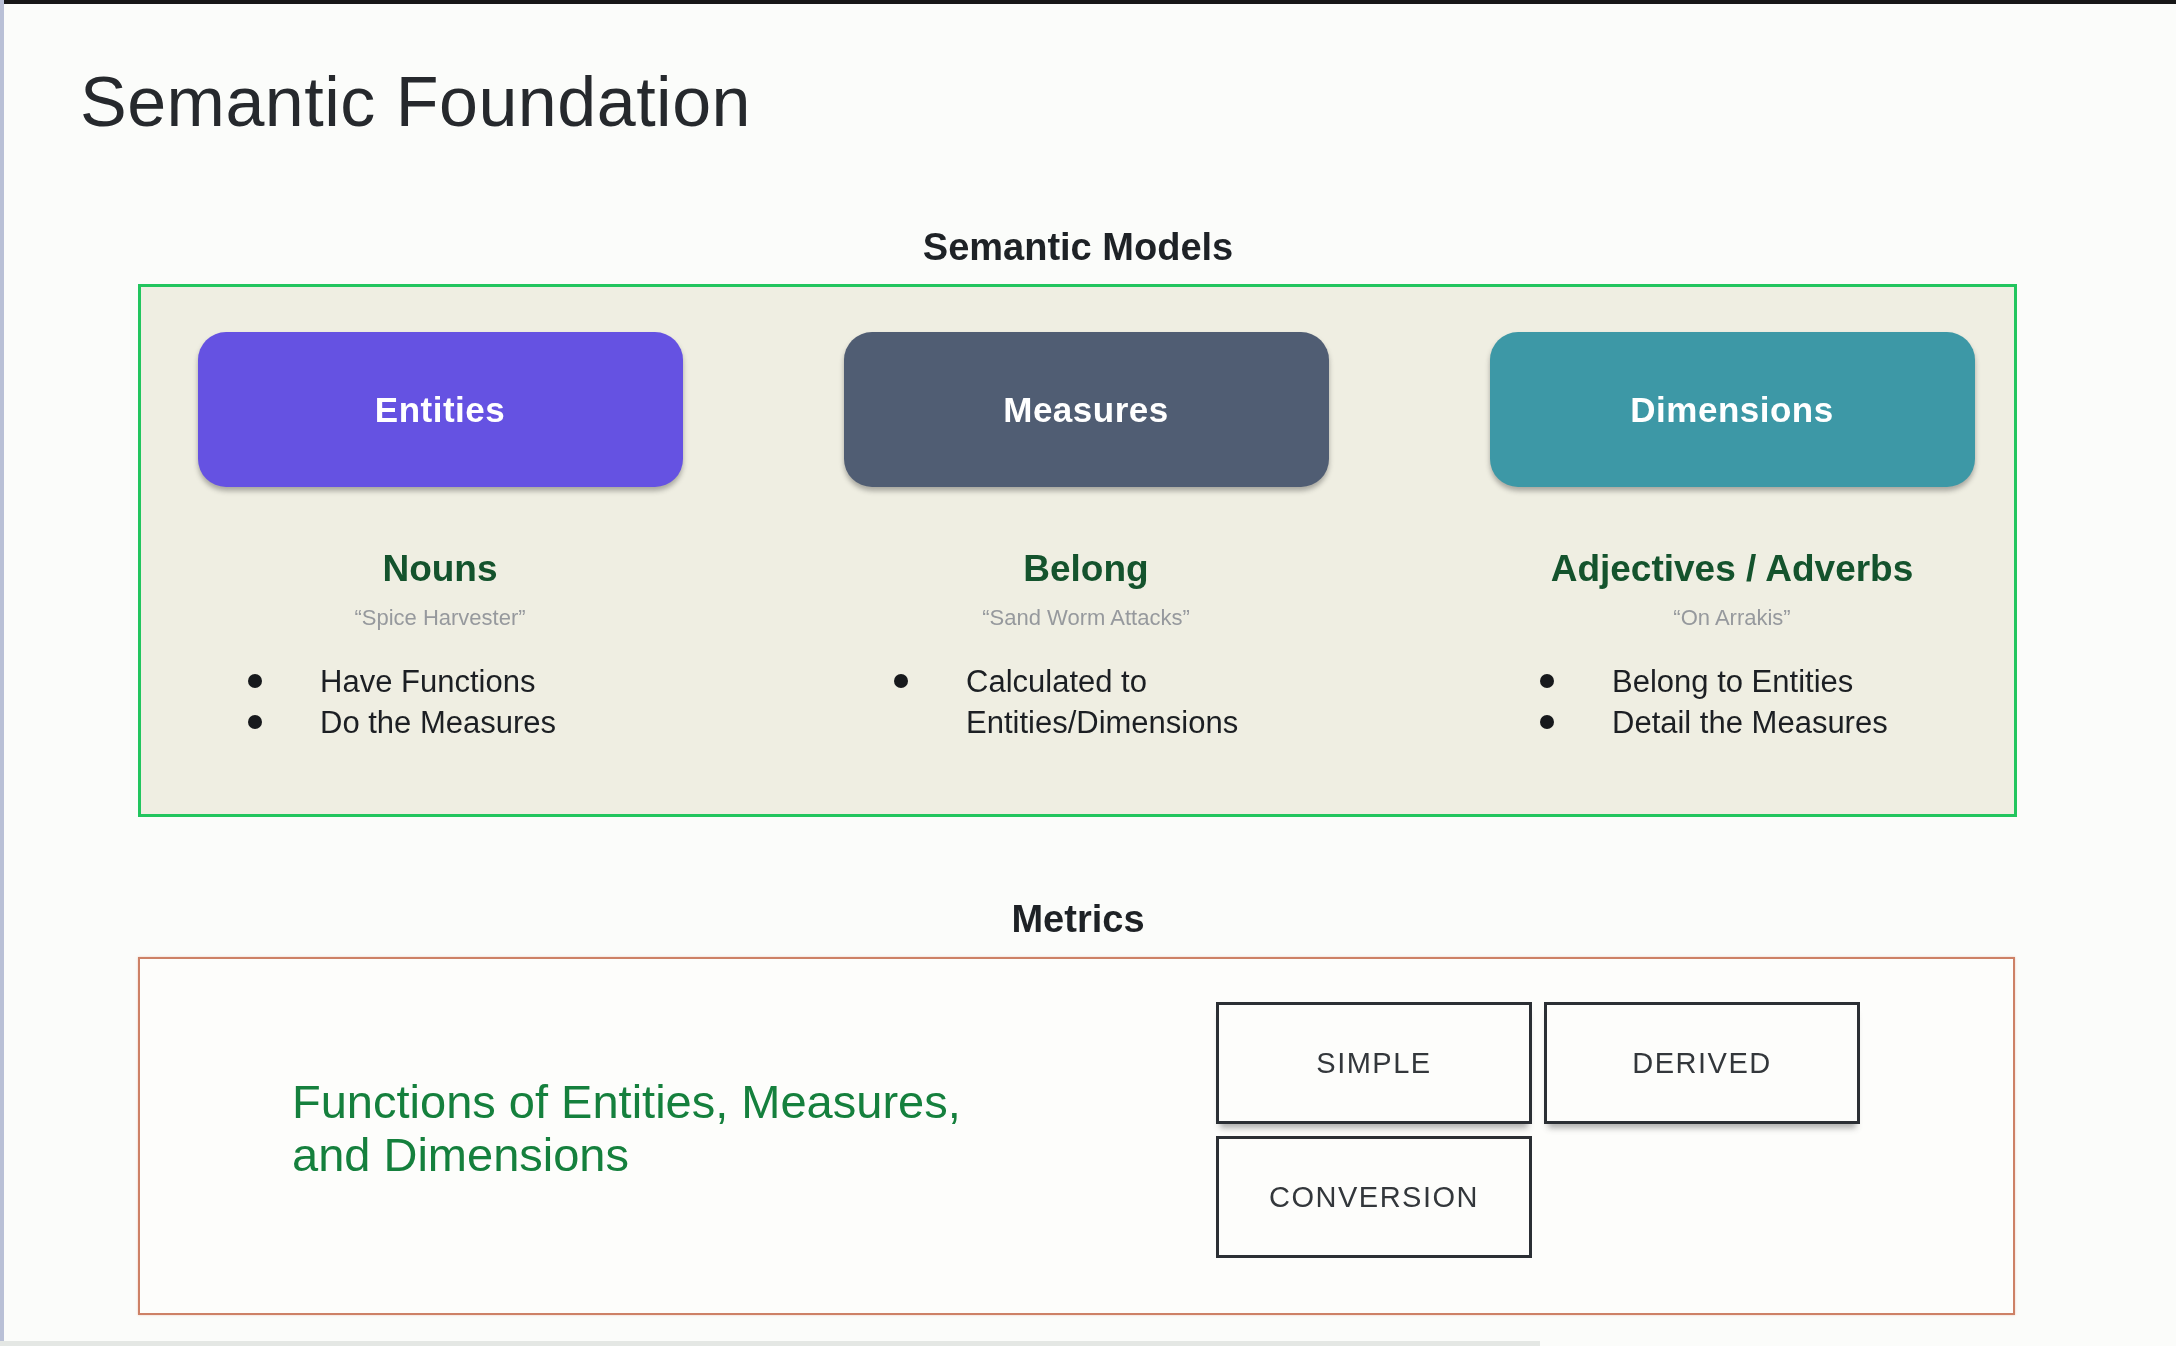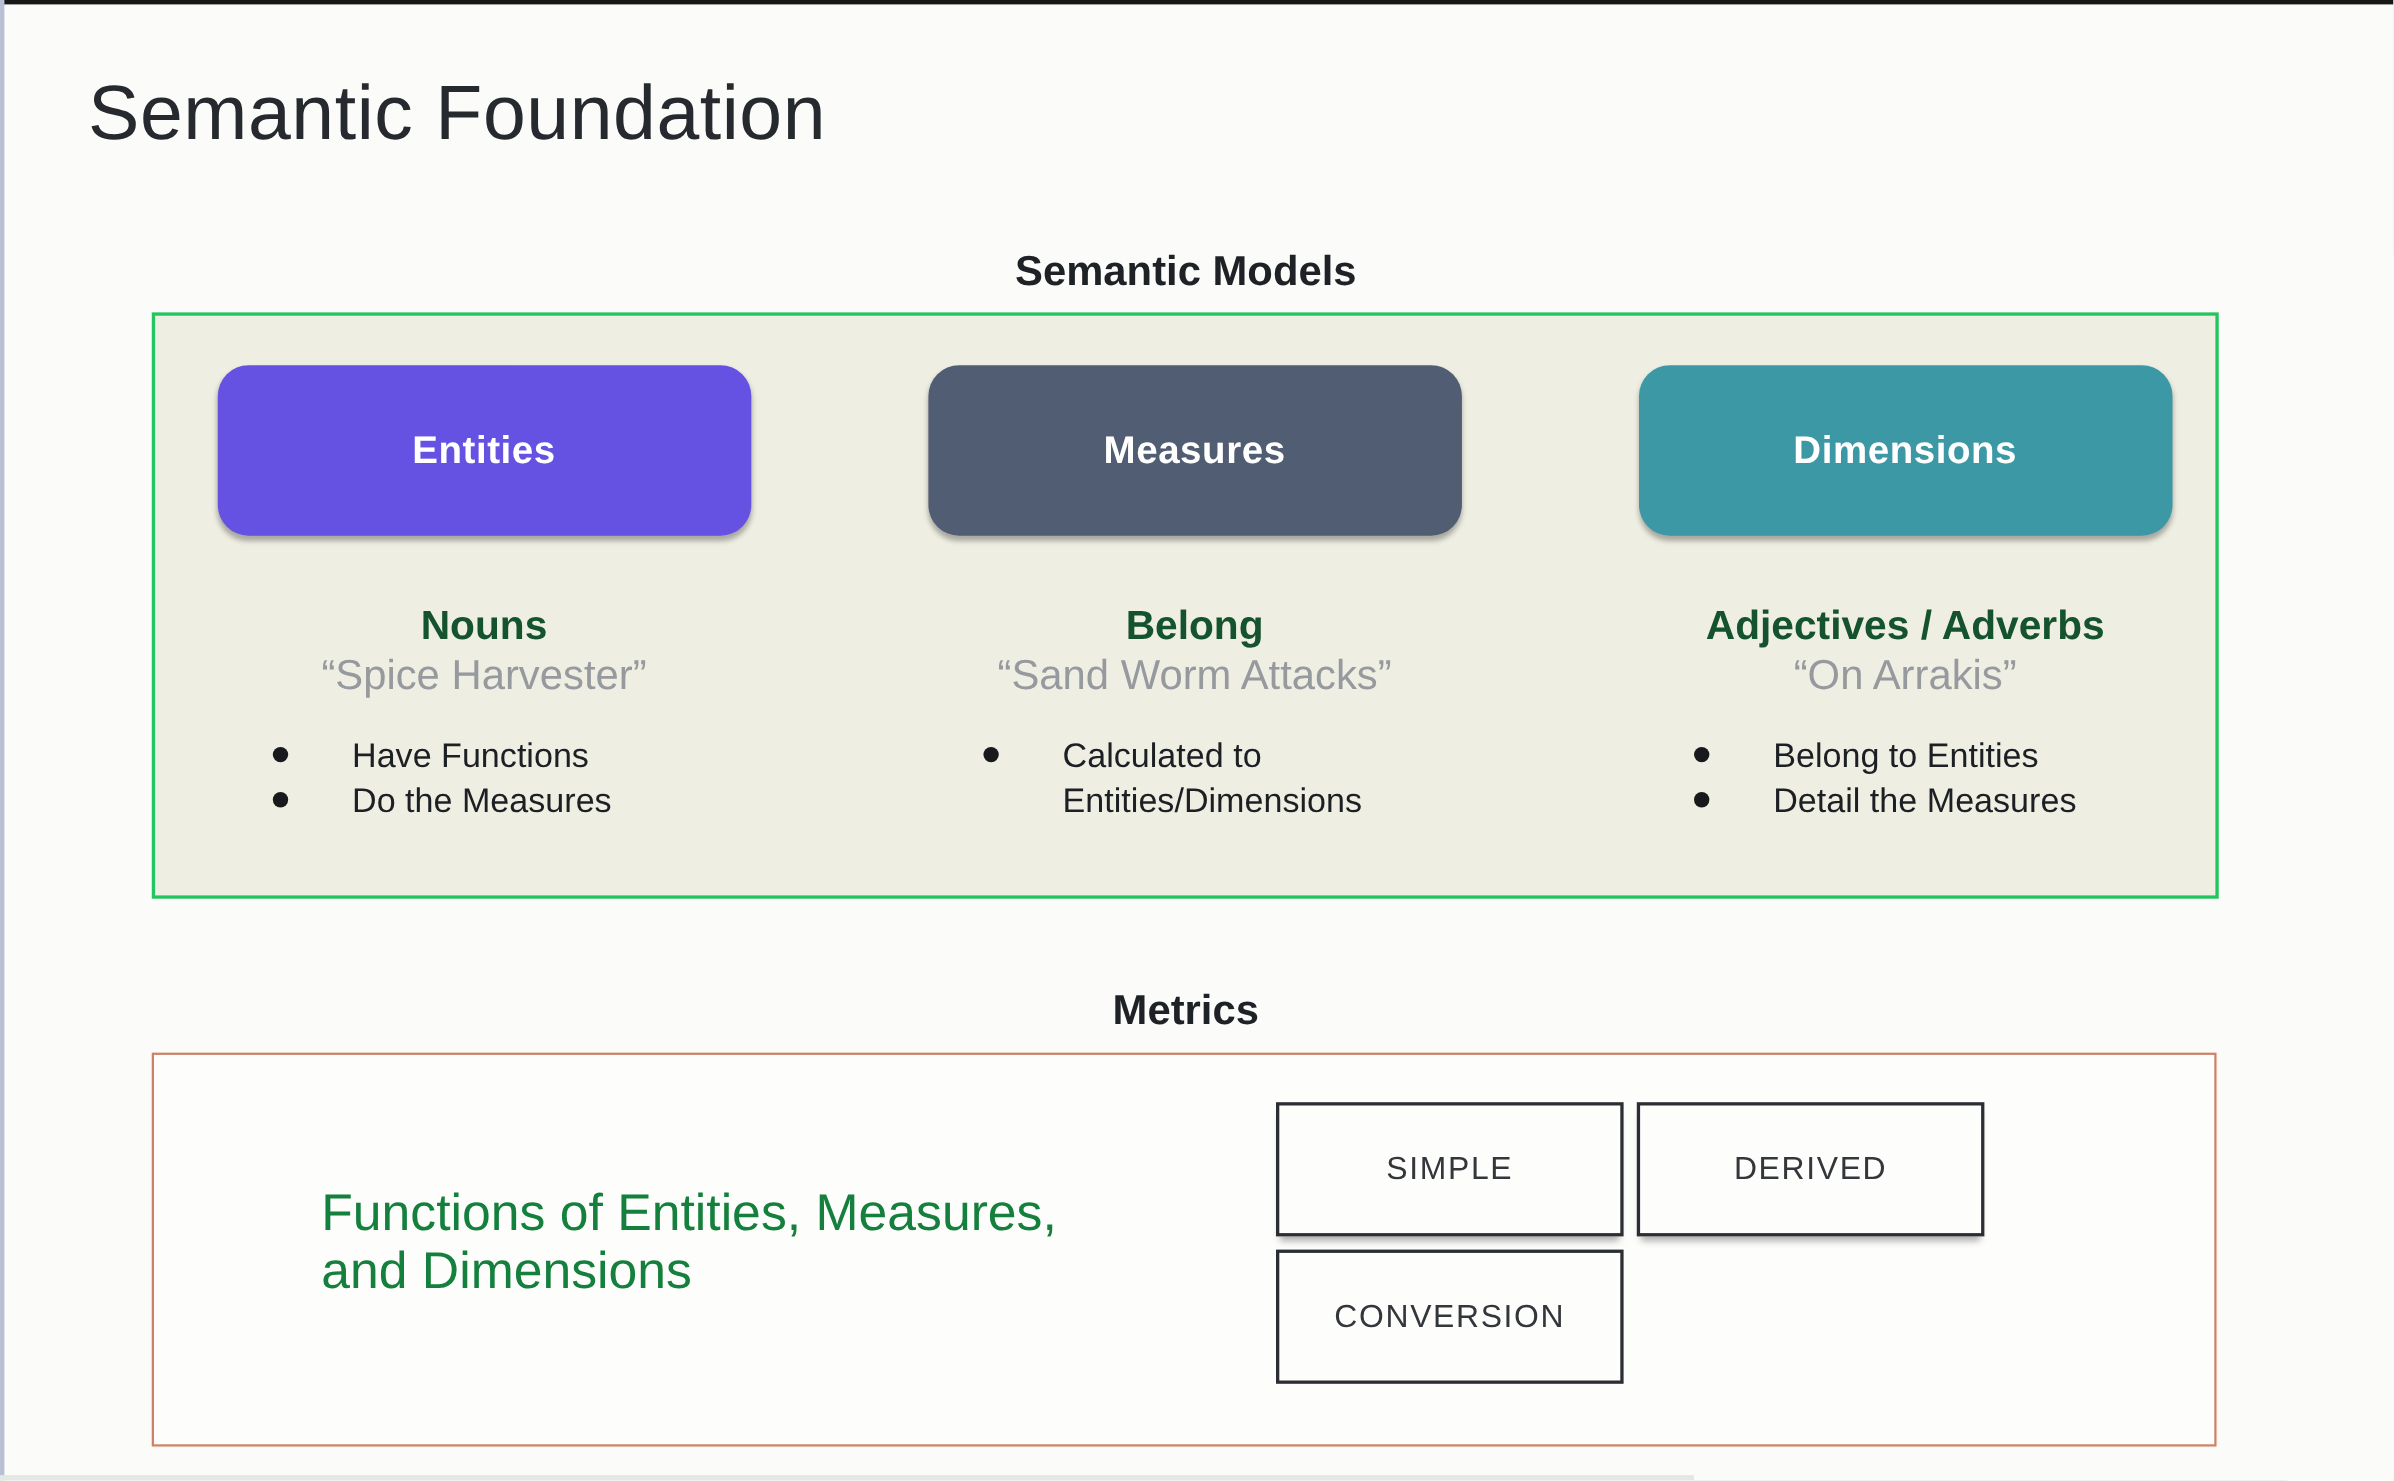--- a/index.html
+++ b/index.html
@@ -38,21 +38,21 @@
     margin-top:45px; width:485px; height:155px; border-radius:28px;
     display:flex; align-items:center; justify-content:center;
     box-shadow:0 4px 5px rgba(40,40,40,0.35);
   }
   .pill span { color:#ffffff; font-size:35px; font-weight:700; letter-spacing:0.5px; }
   .pill-entities   { background:#6552e2; }
   .pill-measures   { background:#505d73; }
   .pill-dimensions { background:#3d98a6; }
 
   .subhead { margin-top:62px; font-size:37px; font-weight:700; color:#14532d; line-height:1.1; text-align:center; }
-  .quote   { margin-top:3px; font-size:38px; color:#96999d; text-align:center; }
+  .quote   { margin-top:15px; font-size:22px; color:#96999d; text-align:center; }
 
   ul.bullets {
     list-style:none; margin:30px 0 0 0; padding:0 0 0 88px;
     align-self:stretch; font-size:31px; color:#1c1f23;
   }
   ul.bullets li { display:flex; align-items:flex-start; line-height:1.33; }
   ul.bullets .dot {
     flex:none; width:14px; height:14px; border-radius:50%;
     background:#17191c; margin:13px 58px 0 0;
   }
@@ -62,21 +62,21 @@
   .metrics-box {
     position:absolute; left:138px; top:957px; width:1877px; height:358px;
     box-sizing:border-box; background:#fdfdfb; border:2px solid #cd8166;
     box-shadow:0 0 2px rgba(231,160,130,0.55);
   }
   .metrics-desc {
     position:absolute; left:152px; top:116px;
     font-size:47px; line-height:53px; color:#15803d;
   }
   .metrics-grid {
-    position:absolute; left:1020px; top:43px;
+    position:absolute; left:1076px; top:43px;
     display:grid; grid-template-columns:316px 316px; grid-auto-rows:122px;
     column-gap:38px; row-gap:25px;gap:12px;
   }
   .metric-type {
     box-sizing:border-box; background:#fdfdfb; border:3px solid #2b2f34;
     display:flex; align-items:center; justify-content:center;
     font-size:29px; letter-spacing:1.5px; color:#33373b;
   }
   .metric-row1 { box-shadow:0 8px 6px -4px rgba(80,80,80,0.45); }
 </style>

